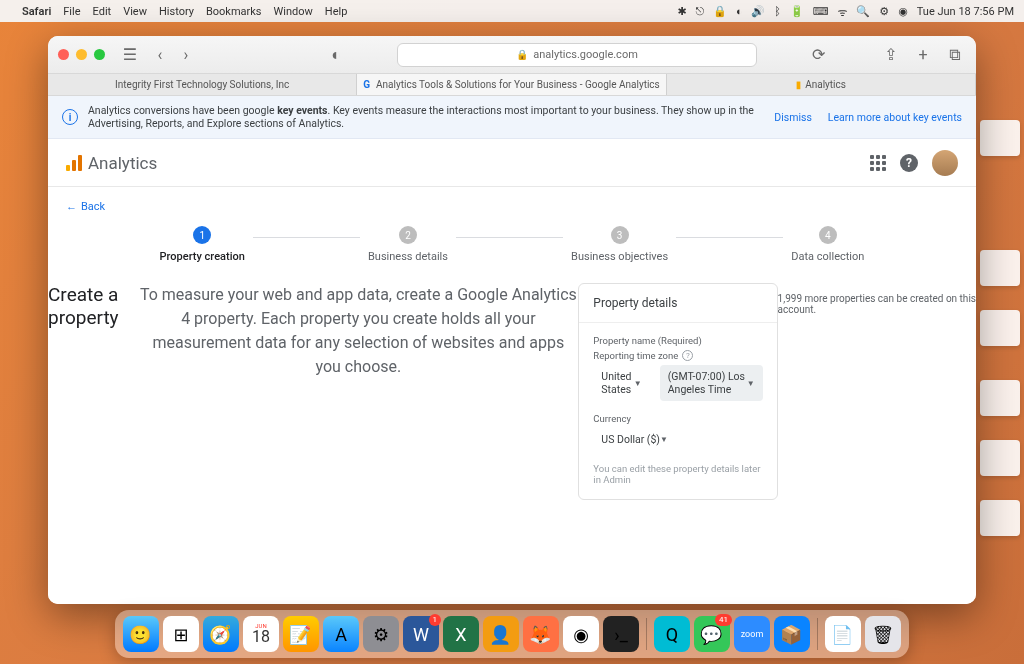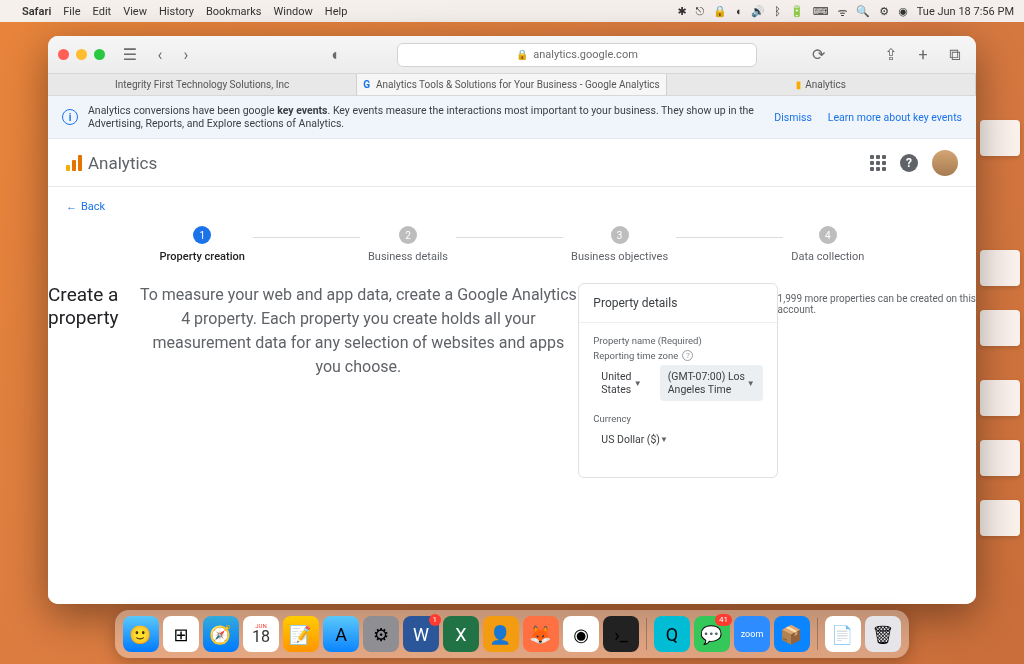--- a/index.html
+++ b/index.html
@@ -260,20 +260,21 @@
           </div>
 
           <div class="field-label">Currency</div>
           <div class="select-row">
             <div class="select-chip">
               <span>US Dollar ($)</span>
                 <span class="caret">▼</span>
             </div>
           </div>
 
+          <div class="form-note">You can edit these property details later in Admin</div>
         </div>
       </div>
 
       <div class="below-card">
         <div>1,999 more properties can be created on this account.</div>
 
       </div>
     </div>
 
   </div>

